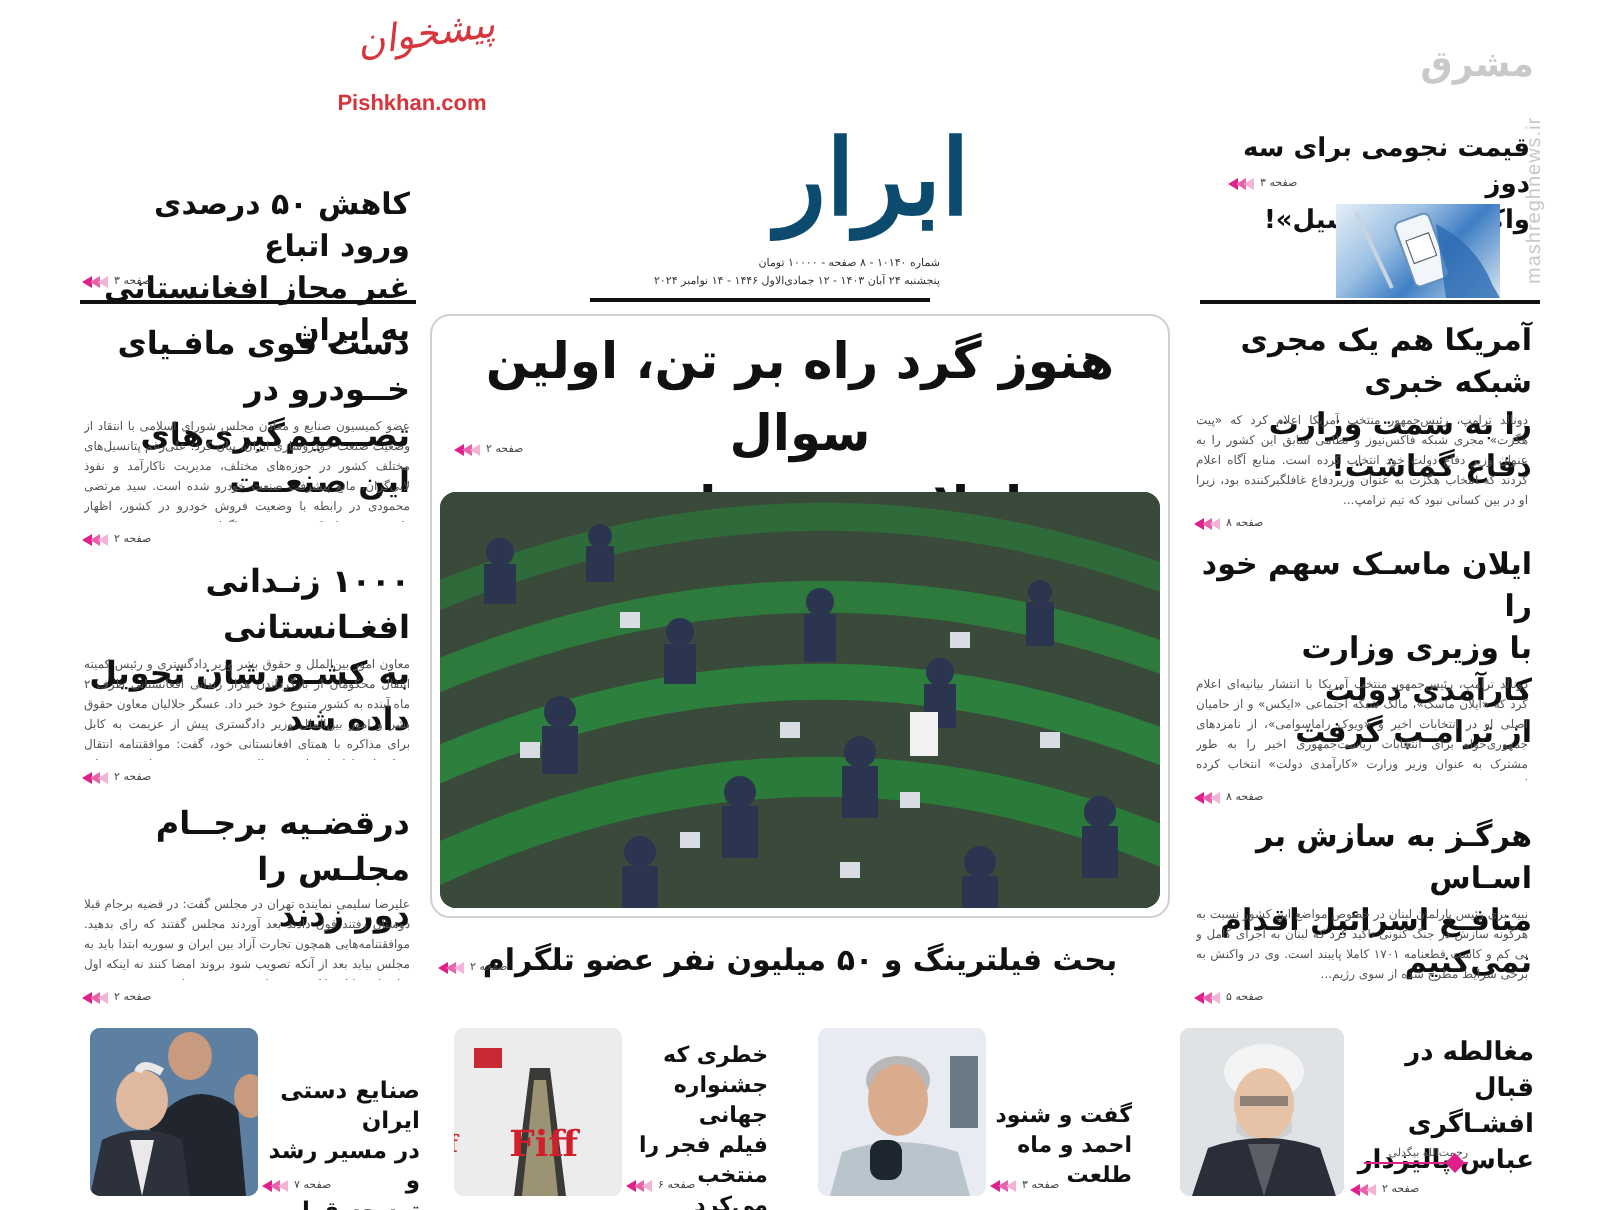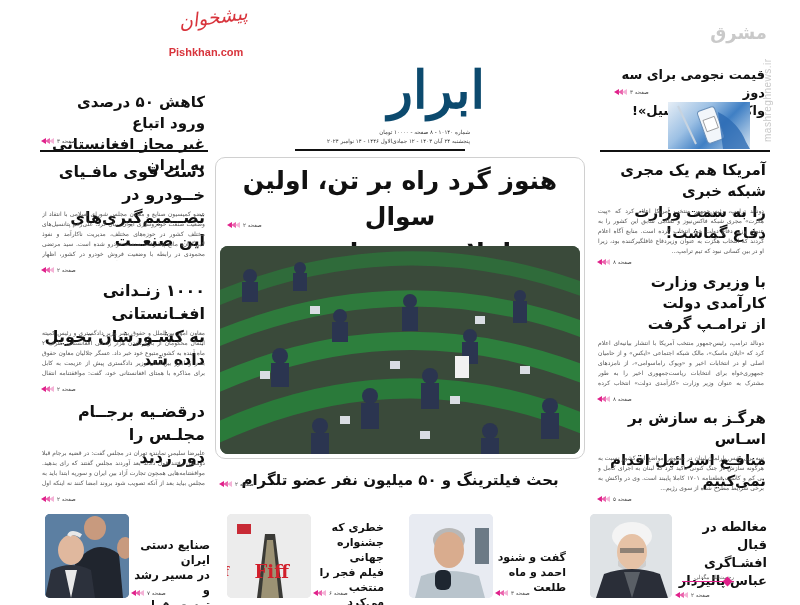--- a/index.html
+++ b/index.html
@@ -219,20 +219,21 @@
 <div class="pageref" style="left:598px; top:257px;">
   <span class="lbl">صفحه ۸</span>
   <span class="arrows">
       <span></span>
       <span></span>
       <span></span>
     </span>
 </div>
 
 <div class="hd m" style="left:598px; top:272px; width:168px;">
+  <div>ایلان ماسـک سهم خود را</div>
   <div>با وزیری وزارت کارآمدی دولت</div>
   <div>از ترامـپ گرفت</div>
 </div>
 <div class="body-txt" style="left:598px; top:338px; width:166px; height:52px; overflow:hidden;">دونالد ترامپ، رئیس‌جمهور منتخب آمریکا با انتشار بیانیه‌ای اعلام کرد که «ایلان ماسک»، مالک شبکه اجتماعی «ایکس» و از حامیان اصلی او در انتخابات اخیر و «ویوک راماسوامی»، از نامزدهای جمهوری‌خواه برای انتخابات ریاست‌جمهوری اخیر را به طور مشترک به عنوان وزیر وزارت «کارآمدی دولت» انتخاب کرده است.</div>
 <div class="pageref" style="left:598px; top:394px;">
   <span class="lbl">صفحه ۸</span>
   <span class="arrows">
       <span></span>
       <span></span>
       <span></span>

